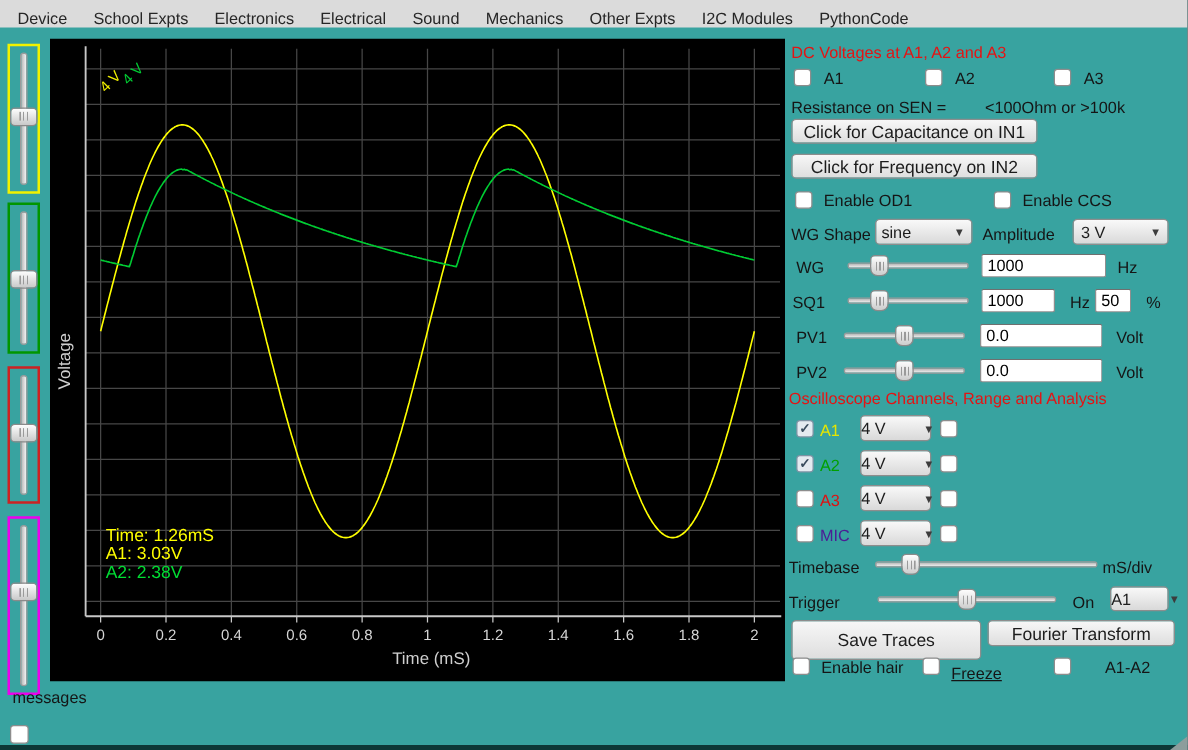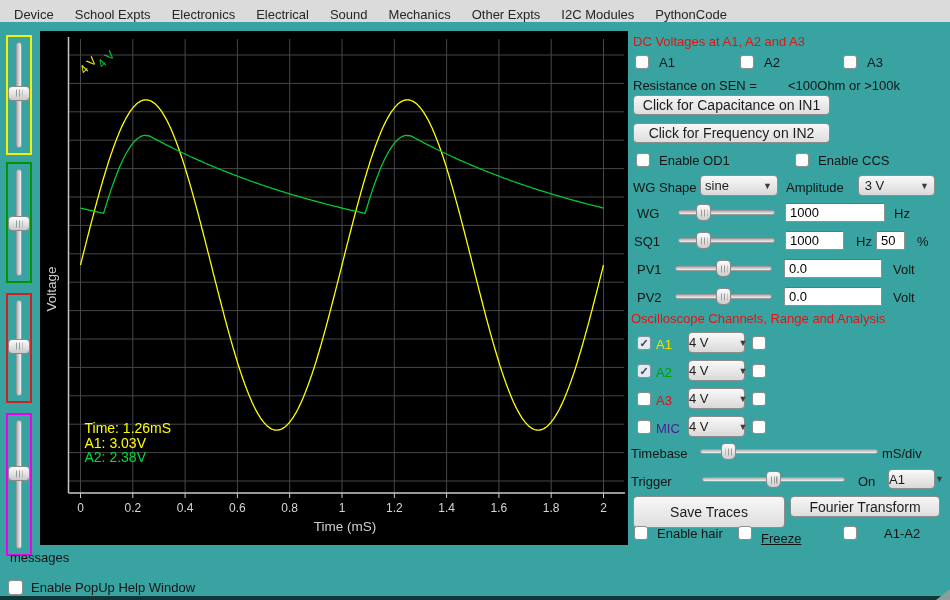--- a/index.html
+++ b/index.html
@@ -250,17 +250,16 @@
 
   <span class="cb" style="left:634px;top:526px;"></span>
   <span class="lbl abs" style="left:657px;top:526px;">Enable hair</span>
   <span class="cb" style="left:738px;top:526px;"></span>
   <span class="lbl abs" style="left:761px;top:531px;text-decoration:underline;">Freeze</span>
   <span class="cb" style="left:843px;top:526px;"></span>
   <span class="lbl abs" style="left:866px;top:526px;margin-left:18px;">A1-A2</span>
 
   <span class="lbl abs" style="left:10px;top:550px;">messages</span>
   <span class="cb" style="left:8px;top:580px;width:15px;height:15px;"></span>
-  <span class="lbl abs" style="left:31px;top:580px;">Enable PopUp Help Window</span>
 
   <div class="bottom-edge"></div>
   <div class="grip"></div>
 </div>
 
 </body></html>

